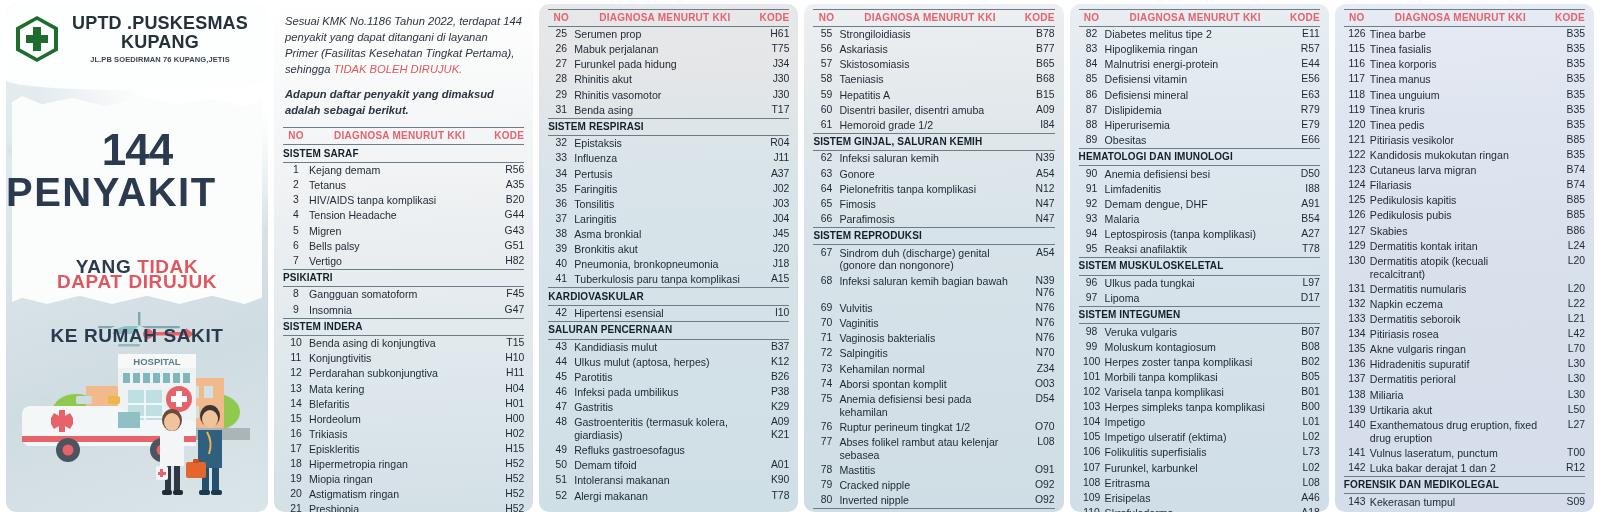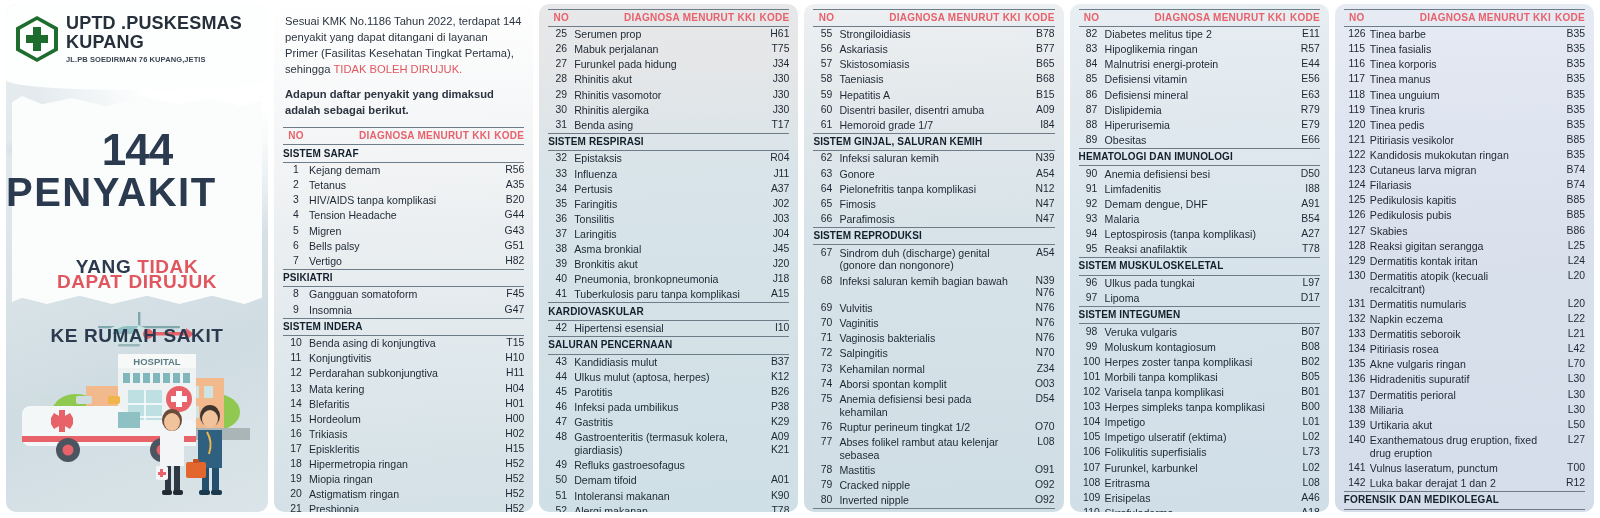--- a/index.html
+++ b/index.html
@@ -67,21 +67,21 @@
     background: #ffffff;
     clip-path: polygon(50% 0%, 100% 25%, 100% 75%, 50% 100%, 0% 75%, 0% 25%);
     display:flex;align-items:center;justify-content:center;
   }
   .logo-cross { position: relative; width: 22px; height: 24px; }
   .logo-cross::before, .logo-cross::after {
     content: ""; position: absolute; background: #1f6d2e;
   }
   .logo-cross::before { left: 7px; top: 0; width: 8px; height: 24px; }
   .logo-cross::after  { left: 0; top: 8px; width: 22px; height: 8px; }
-  .hero-titles { position:relative; z-index:2; flex:1; padding-right:4px;}
+  .hero-titles { position:relative; z-index:2; flex:1; text-align:center; padding-right:4px;}
   .org-name {
     font-size: 18px; font-weight: 700; color: #26303a;
     letter-spacing: .2px; line-height: 1.05;
     font-family: "Liberation Sans", sans-serif;
   }
   .org-addr {
     font-size: 7.5px; font-weight: 700; color: #3a4550;
     letter-spacing: .1px; margin-top: 3px;
   }
 
@@ -126,42 +126,42 @@
   .col.c3 { background: linear-gradient(178deg,#eef0f2 0%,#e4e9ec 18%,#d7e3e9 46%,#cfdde4 100%); }
   .col.c4 { background: linear-gradient(178deg,#e8eef2 0%,#dfe8ee 26%,#d6e2ea 58%,#d0dee7 100%); }
   .col.c5 { background: linear-gradient(178deg,#e6ebf4 0%,#dfe5f0 24%,#d8e0ec 56%,#d4dde9 100%); }
 
   .intro {
     position: relative; z-index: 2;
     font-size: 11.2px; line-height: 1.42;
     color: #2b3440; font-weight: 400;
     padding: 5px 2px 0 2px;
   }
-  .intro p { margin-bottom: 9px; }
+  .intro p { margin-bottom: 9px; font-style: italic; }
   .intro .warn { color: #e0575f; font-weight: 500; }
   .intro .bold { font-weight: 700; }
 
   
   table.dx {
     position: relative; z-index: 2;
     width: 100%;
     border-collapse: collapse;
     font-size: 10.6px;
     color: #1d2733;
     table-layout: fixed;
   }
   table.dx th {
     font-size: 10px;
     font-weight: 600;
     color: #e8616b;
     letter-spacing: .25px;
     padding: 2px 0 3px 0;
     border-top: 1.3px solid #6c7c88;
     border-bottom: 1.3px solid #6c7c88;
-    text-align: right;
+    text-align: center;
     white-space: nowrap;
   }
   table.dx th.no   { width: 26px; text-align: center; padding-left: 0; }
   table.dx th.code { width: 34px; text-align: right; }
   table.dx td {
     padding: 1.1px 0;
     vertical-align: top;
     line-height: 1.22;
   }
   table.dx td.no   { width: 26px; text-align: center; font-size: 10.4px; color:#1d2733;}
@@ -466,25 +466,20 @@
             <td class="no">28</td>
             <td class="nm">Rhinitis akut</td>
             <td class="code">J30</td>
           </tr>
           <tr>
             <td class="no">29</td>
             <td class="nm">Rhinitis vasomotor</td>
             <td class="code">J30</td>
           </tr>
           <tr>
-            <td class="no">30</td>
-            <td class="nm">Rhinitis alergika</td>
-            <td class="code">J30</td>
-          </tr>
-          <tr>
             <td class="no">31</td>
             <td class="nm">Benda asing</td>
             <td class="code">T17</td>
           </tr>
           <tr class="section">
             <td colspan="3">SISTEM RESPIRASI</td>
           </tr>
           <tr>
             <td class="no">32</td>
             <td class="nm">Epistaksis</td>
@@ -638,21 +633,21 @@
             <td class="nm">Hepatitis A</td>
             <td class="code">B15</td>
           </tr>
           <tr>
             <td class="no">60</td>
             <td class="nm">Disentri basiler, disentri amuba</td>
             <td class="code">A09</td>
           </tr>
           <tr>
             <td class="no">61</td>
-            <td class="nm">Hemoroid grade 1/7</td>
+            <td class="nm">Hemoroid grade 1/2</td>
             <td class="code">I84</td>
           </tr>
           <tr class="section">
             <td colspan="3">SISTEM GINJAL, SALURAN KEMIH</td>
           </tr>
           <tr>
             <td class="no">62</td>
             <td class="nm">Infeksi saluran kemih</td>
             <td class="code">N39</td>
           </tr>
@@ -1001,25 +996,20 @@
             <td class="no">126</td>
             <td class="nm">Pedikulosis pubis</td>
             <td class="code">B85</td>
           </tr>
           <tr>
             <td class="no">127</td>
             <td class="nm">Skabies</td>
             <td class="code">B86</td>
           </tr>
           <tr>
-            <td class="no">128</td>
-            <td class="nm">Reaksi gigitan serangga</td>
-            <td class="code">L25</td>
-          </tr>
-          <tr>
             <td class="no">129</td>
             <td class="nm">Dermatitis kontak iritan</td>
             <td class="code">L24</td>
           </tr>
           <tr>
             <td class="no">130</td>
             <td class="nm">Dermatitis atopik (kecuali recalcitrant)</td>
             <td class="code">L20</td>
           </tr>
           <tr>

